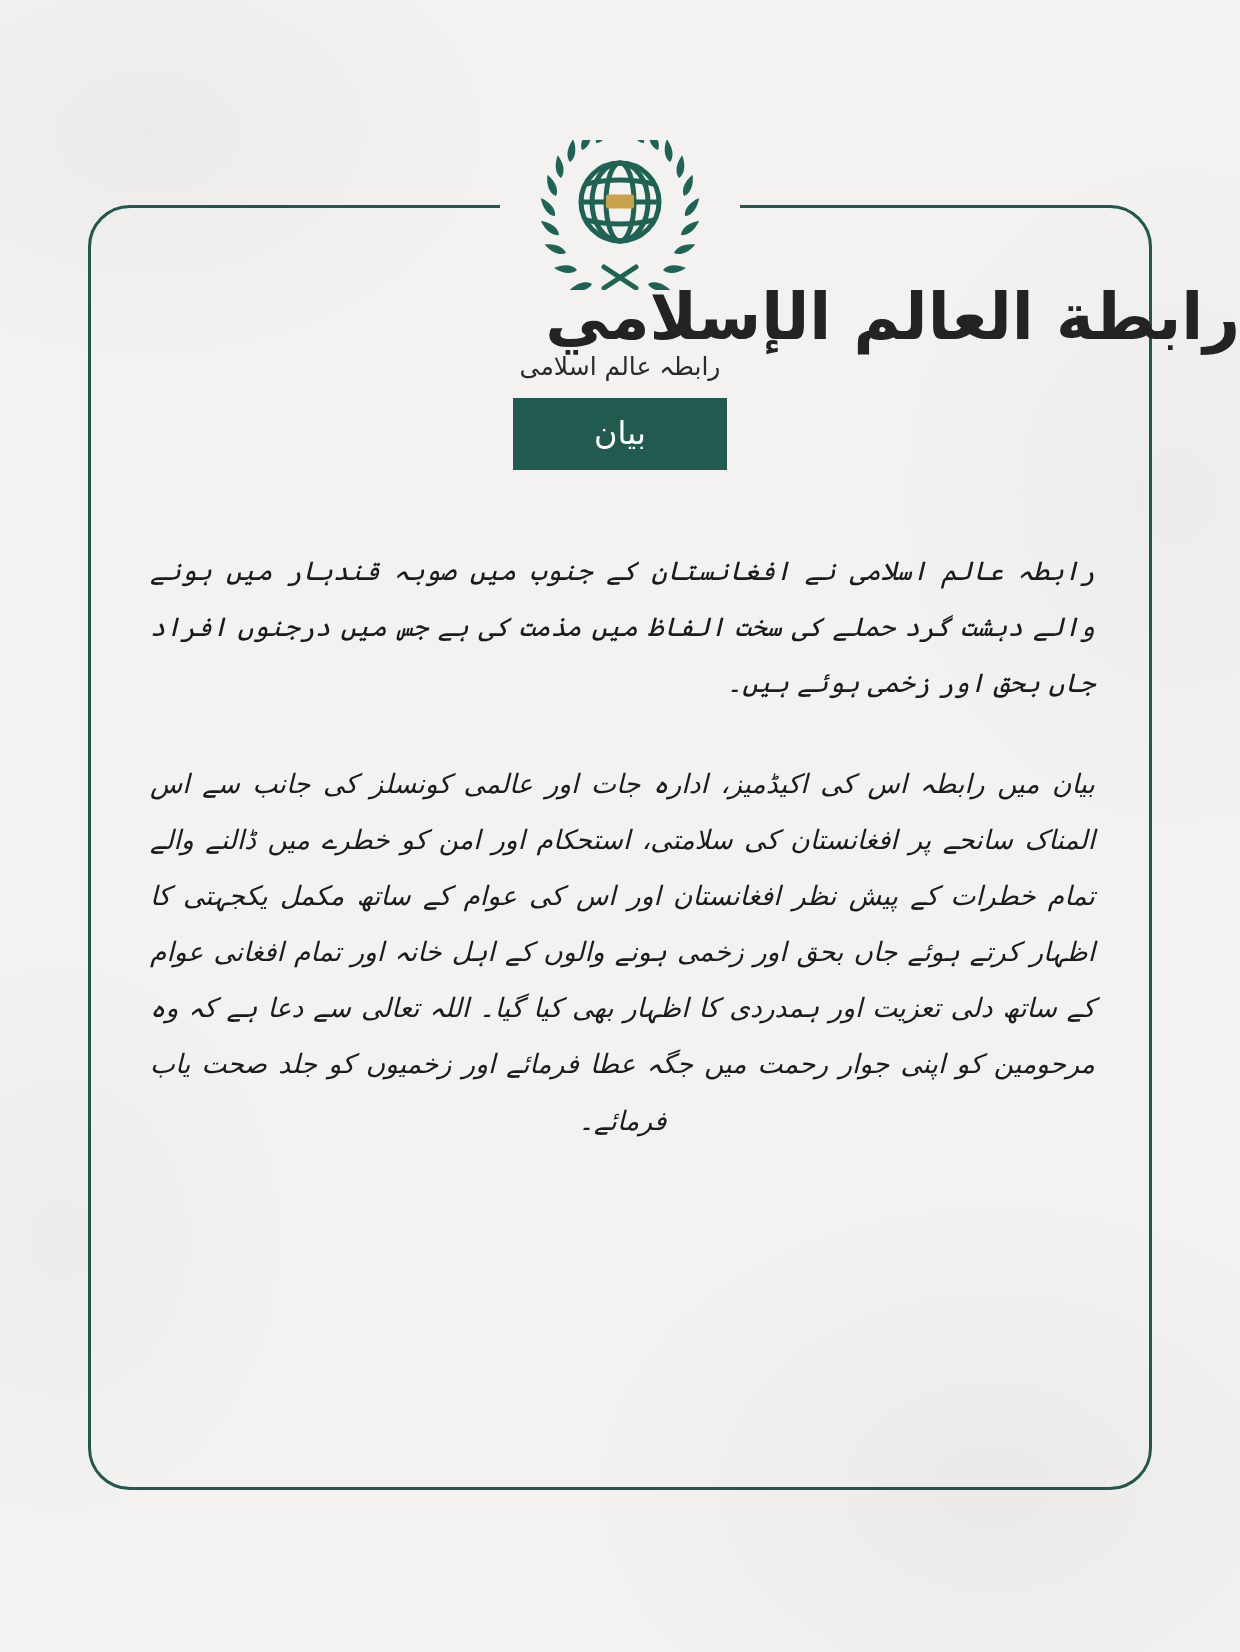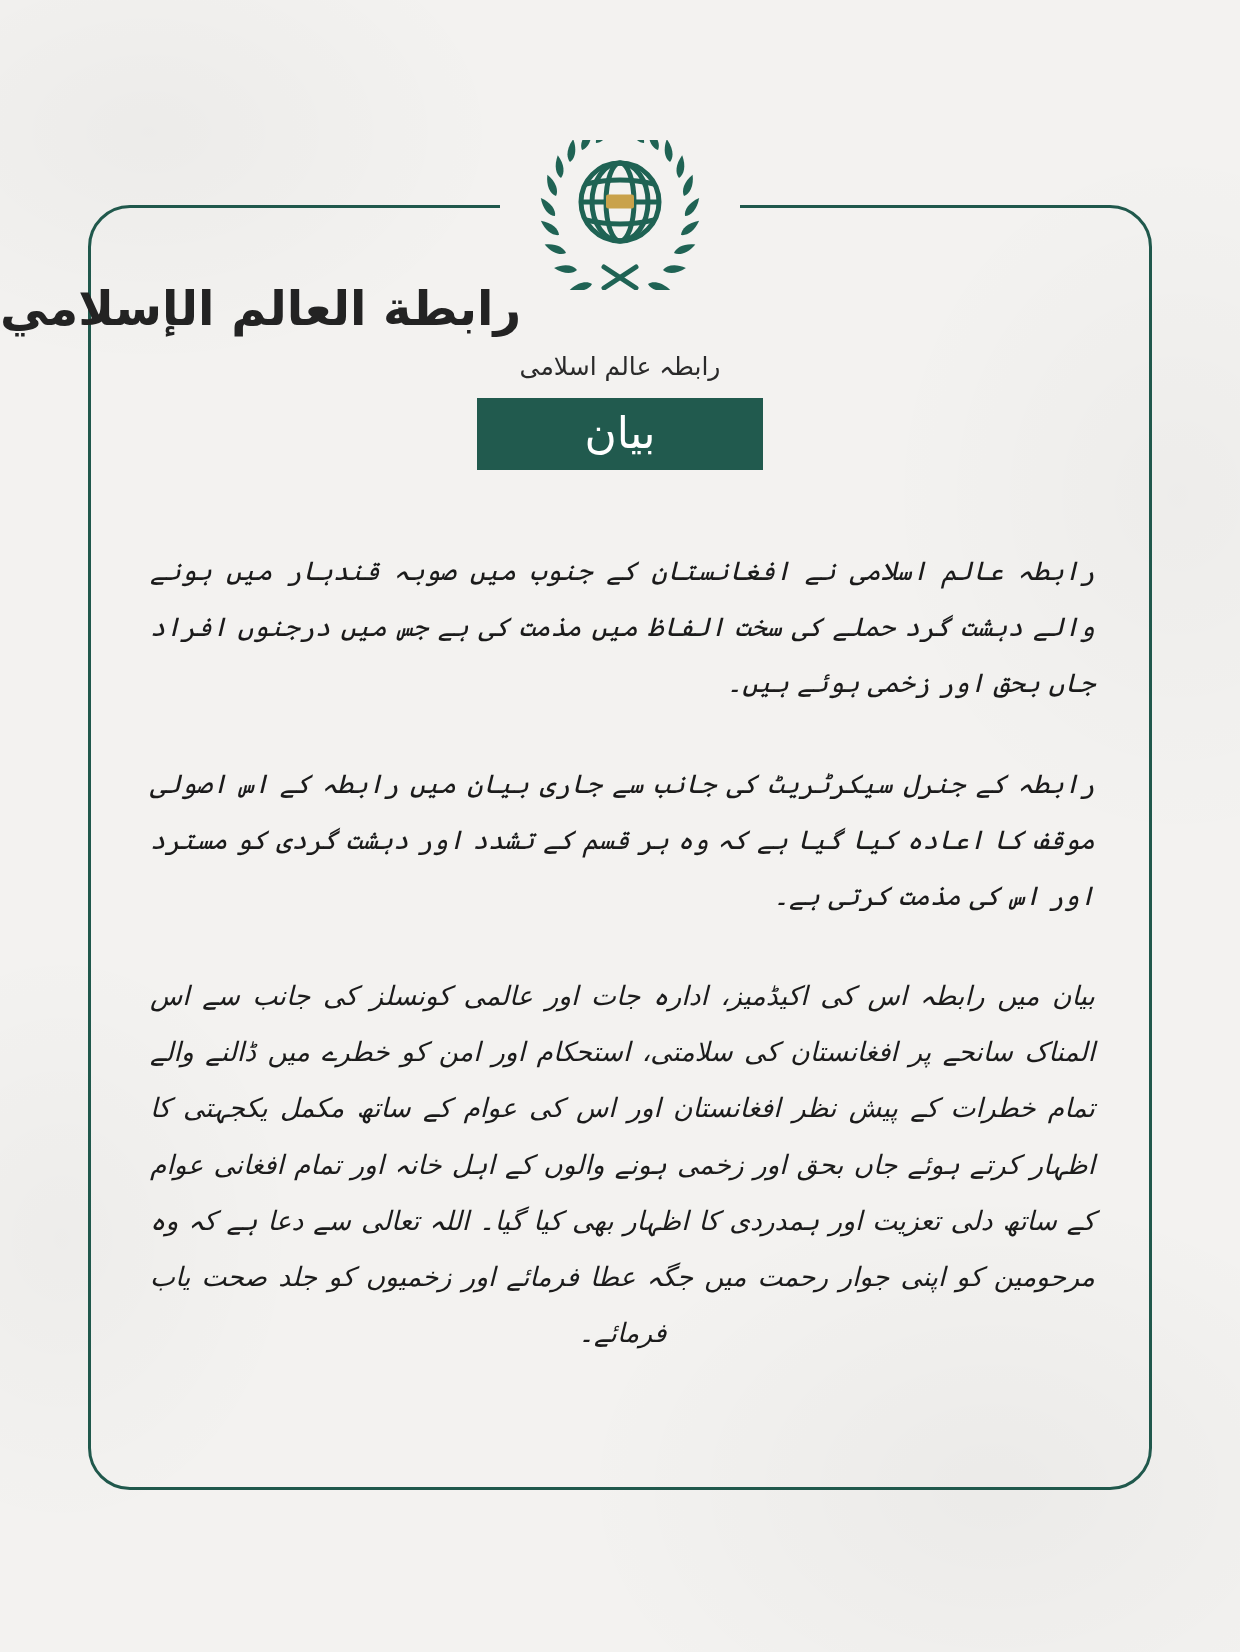--- a/index.html
+++ b/index.html
@@ -23,31 +23,31 @@
     box-sizing:border-box;
   }
   .header{
     position:absolute;top:0;left:0;right:0;text-align:center;direction:rtl;
   }
   .logo-wrap{
     position:absolute;top:140px;left:50%;transform:translateX(-50%);
     background:#f3f2f0;padding:0 30px;line-height:0;
   }
   .arabic-title{
-    position:absolute;top:280px;left:0;right:0;text-align:left;
-    font-size:48px;font-weight:bold;color:#232323;letter-spacing:1px;
+    position:absolute;top:280px;left:0;right:0;text-align:right;
+    font-size:64px;font-weight:bold;color:#232323;letter-spacing:1px;
   }
   .urdu-subtitle{
     position:absolute;top:352px;left:0;right:0;text-align:center;
     font-size:25px;color:#2a2a2a;
   }
   .banner{
     position:absolute;top:398px;left:50%;transform:translateX(-50%);
-    width:286px;height:72px;background:#215a4e;
-    color:#ffffff;font-size:44px;line-height:70px;text-align:center;
+    width:214px;height:72px;background:#215a4e;
+    color:#ffffff;font-size:32px;line-height:70px;text-align:center;
   }
   .content{
     position:absolute;top:543px;left:150px;right:145px;
     direction:rtl;color:#1b1b1b;
   }
   .dateline{
     font-size:33px;font-weight:bold;color:#1b1b1b;
     text-align:right;margin:0 0 30px 0;
   }
   .para{
@@ -121,18 +121,17 @@
 
     <div class="banner">
       <span>بیان</span>
     </div>
   </div>
 
   <div class="content">
 
     <p class="para">رابطہ عالم اسلامی نے افغانستان کے جنوب میں صوبہ قندہار میں ہونے والے دہشت گرد حملے کی سخت الفاظ میں مذمت کی ہے جس میں درجنوں افراد جاں بحق اور زخمی ہوئے ہیں۔</p>
 
-    <p class="para">رابطہ کے جنرل سیکرٹریٹ کی جانب سے جاری بیان میں رابطہ کے اس اصولی موقف کا اعادہ کیا گیا ہے کہ وہ ہر قسم کے تشدد اور دہشت گردی کو مسترد اور اس کی مذمت کرتی ہے۔</p>
 
     <p class="para last">بیان میں رابطہ اس کی اکیڈمیز، ادارہ جات اور عالمی کونسلز کی جانب سے اس المناک سانحے پر افغانستان کی سلامتی، استحکام اور امن کو خطرے میں ڈالنے والے تمام خطرات کے پیش نظر افغانستان اور اس کی عوام کے ساتھ مکمل یکجہتی کا اظہار کرتے ہوئے جاں بحق اور زخمی ہونے والوں کے اہل خانہ اور تمام افغانی عوام کے ساتھ دلی تعزیت اور ہمدردی کا اظہار بھی کیا گیا۔ اللہ تعالی سے دعا ہے کہ وہ مرحومین کو اپنی جوار رحمت میں جگہ عطا فرمائے اور زخمیوں کو جلد صحت یاب فرمائے۔</p>
   </div>
 
 </div>
 
 </body></html>

